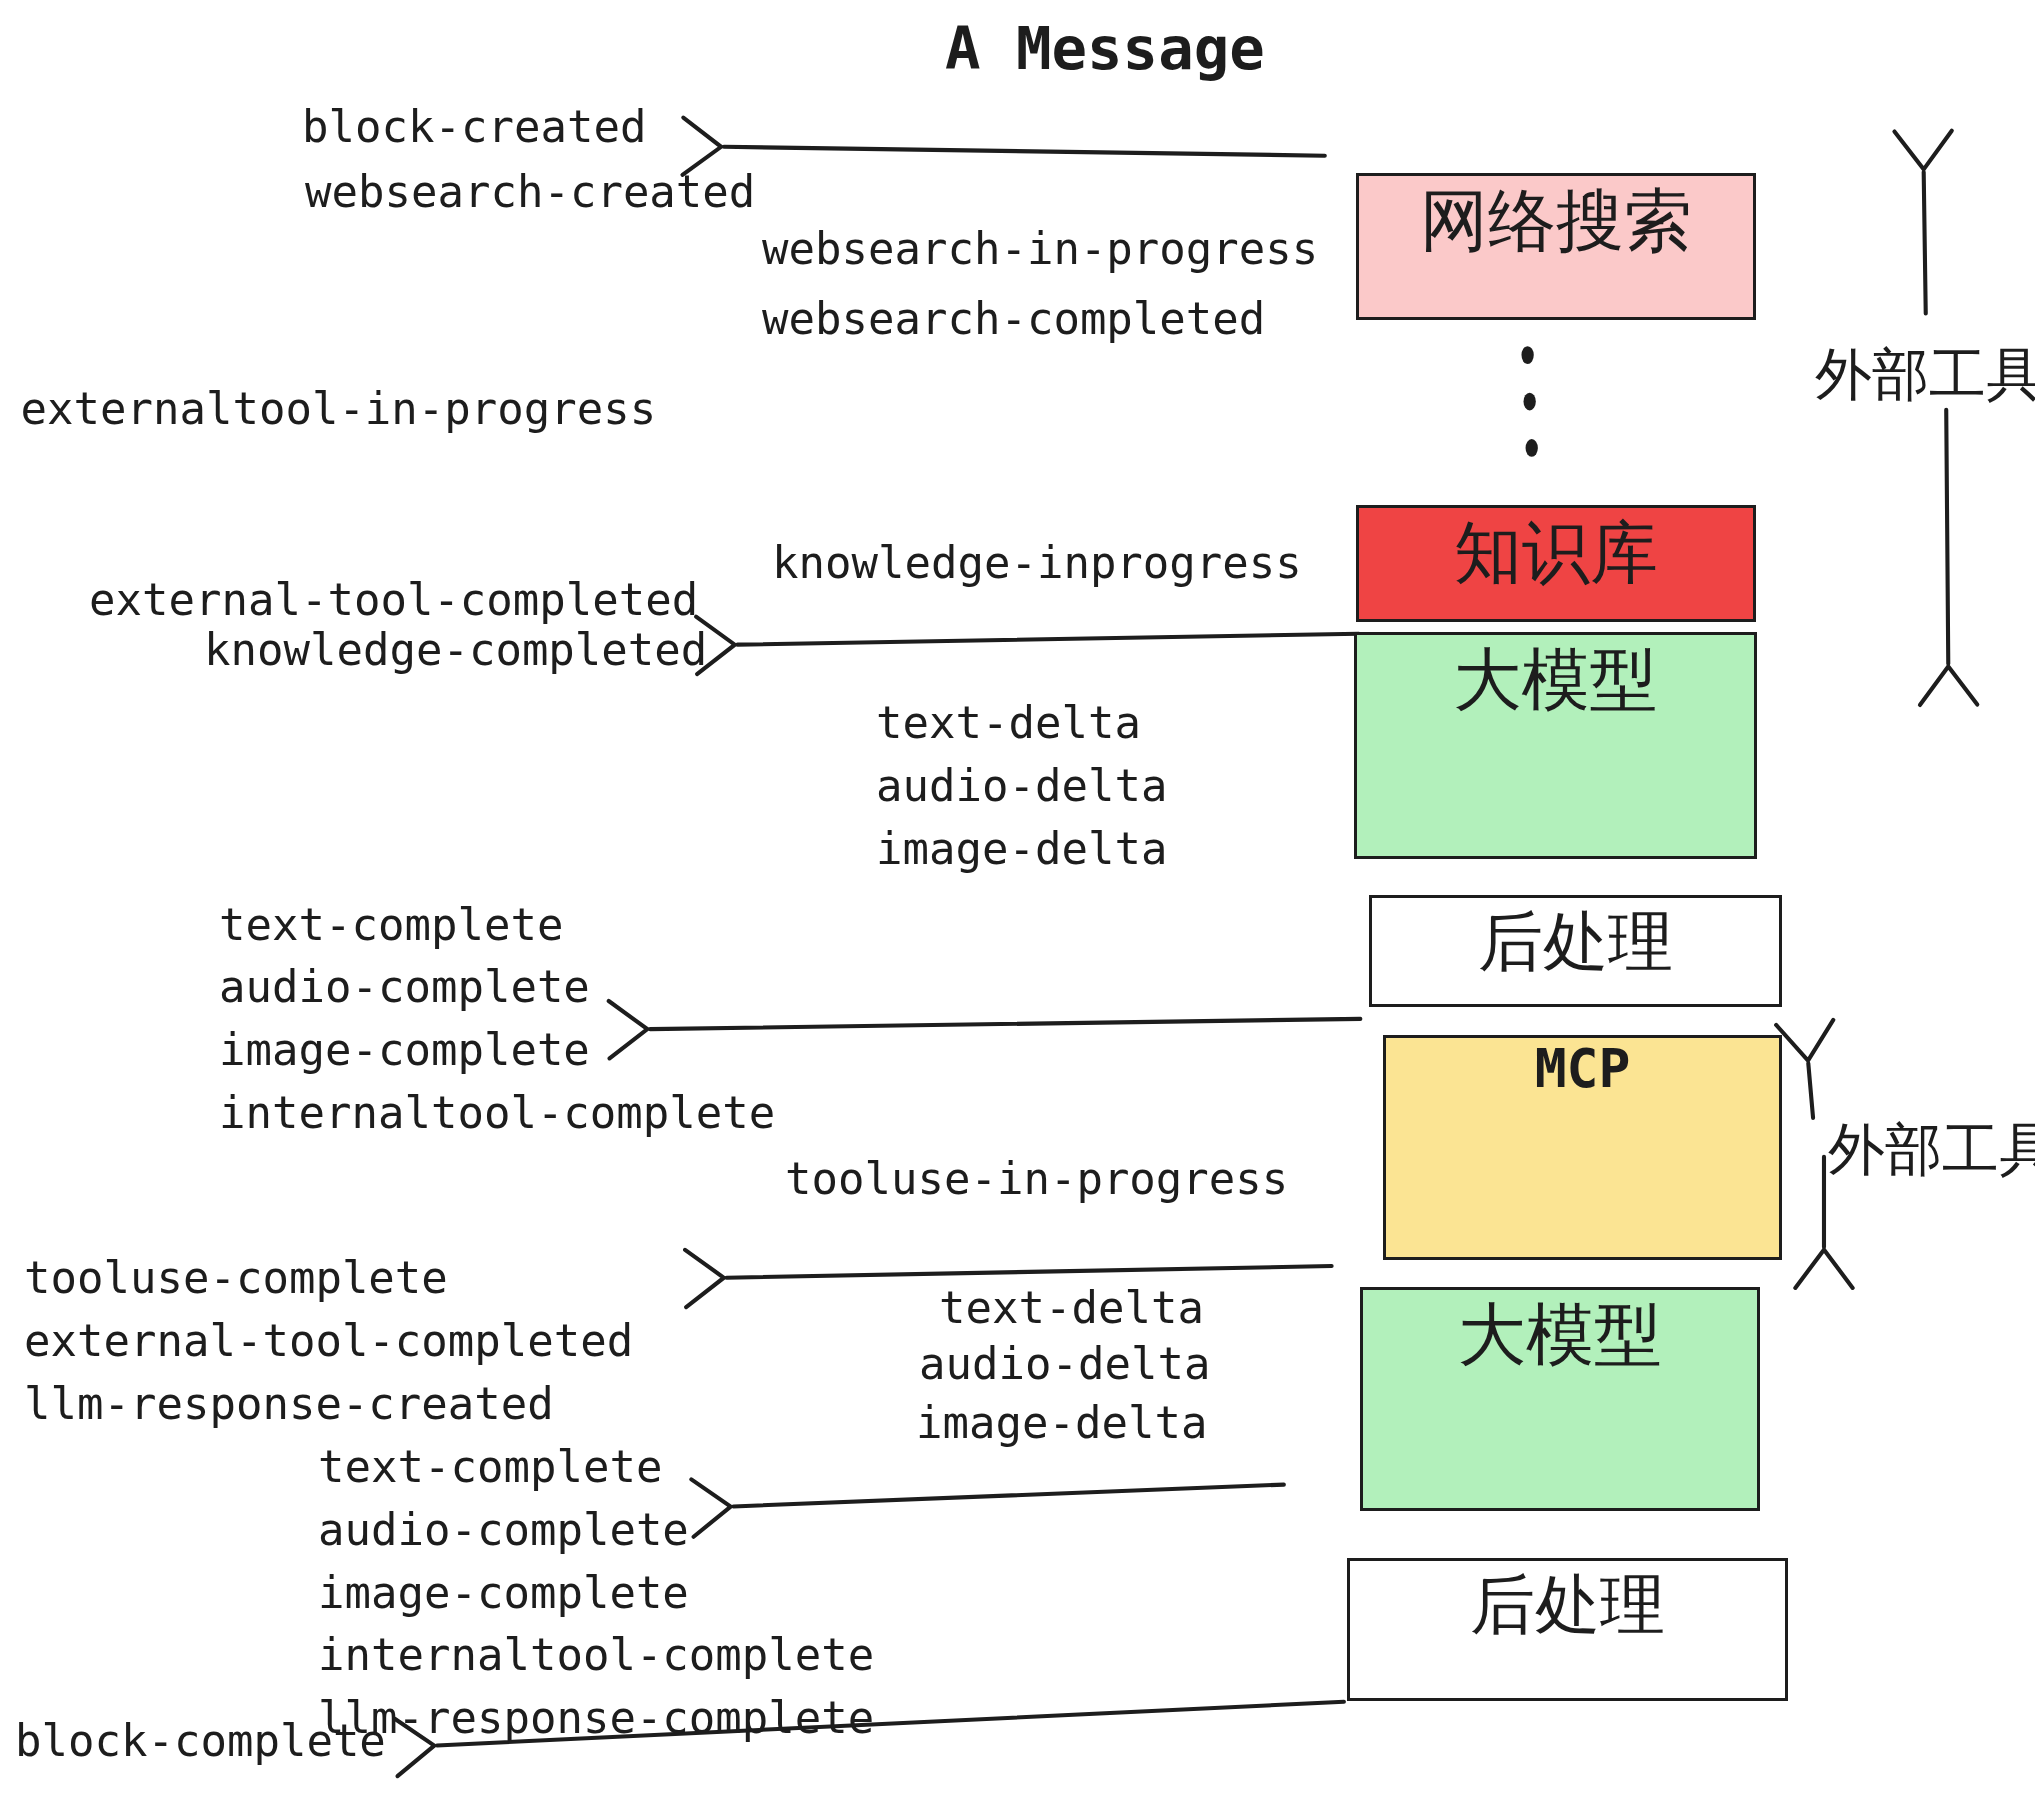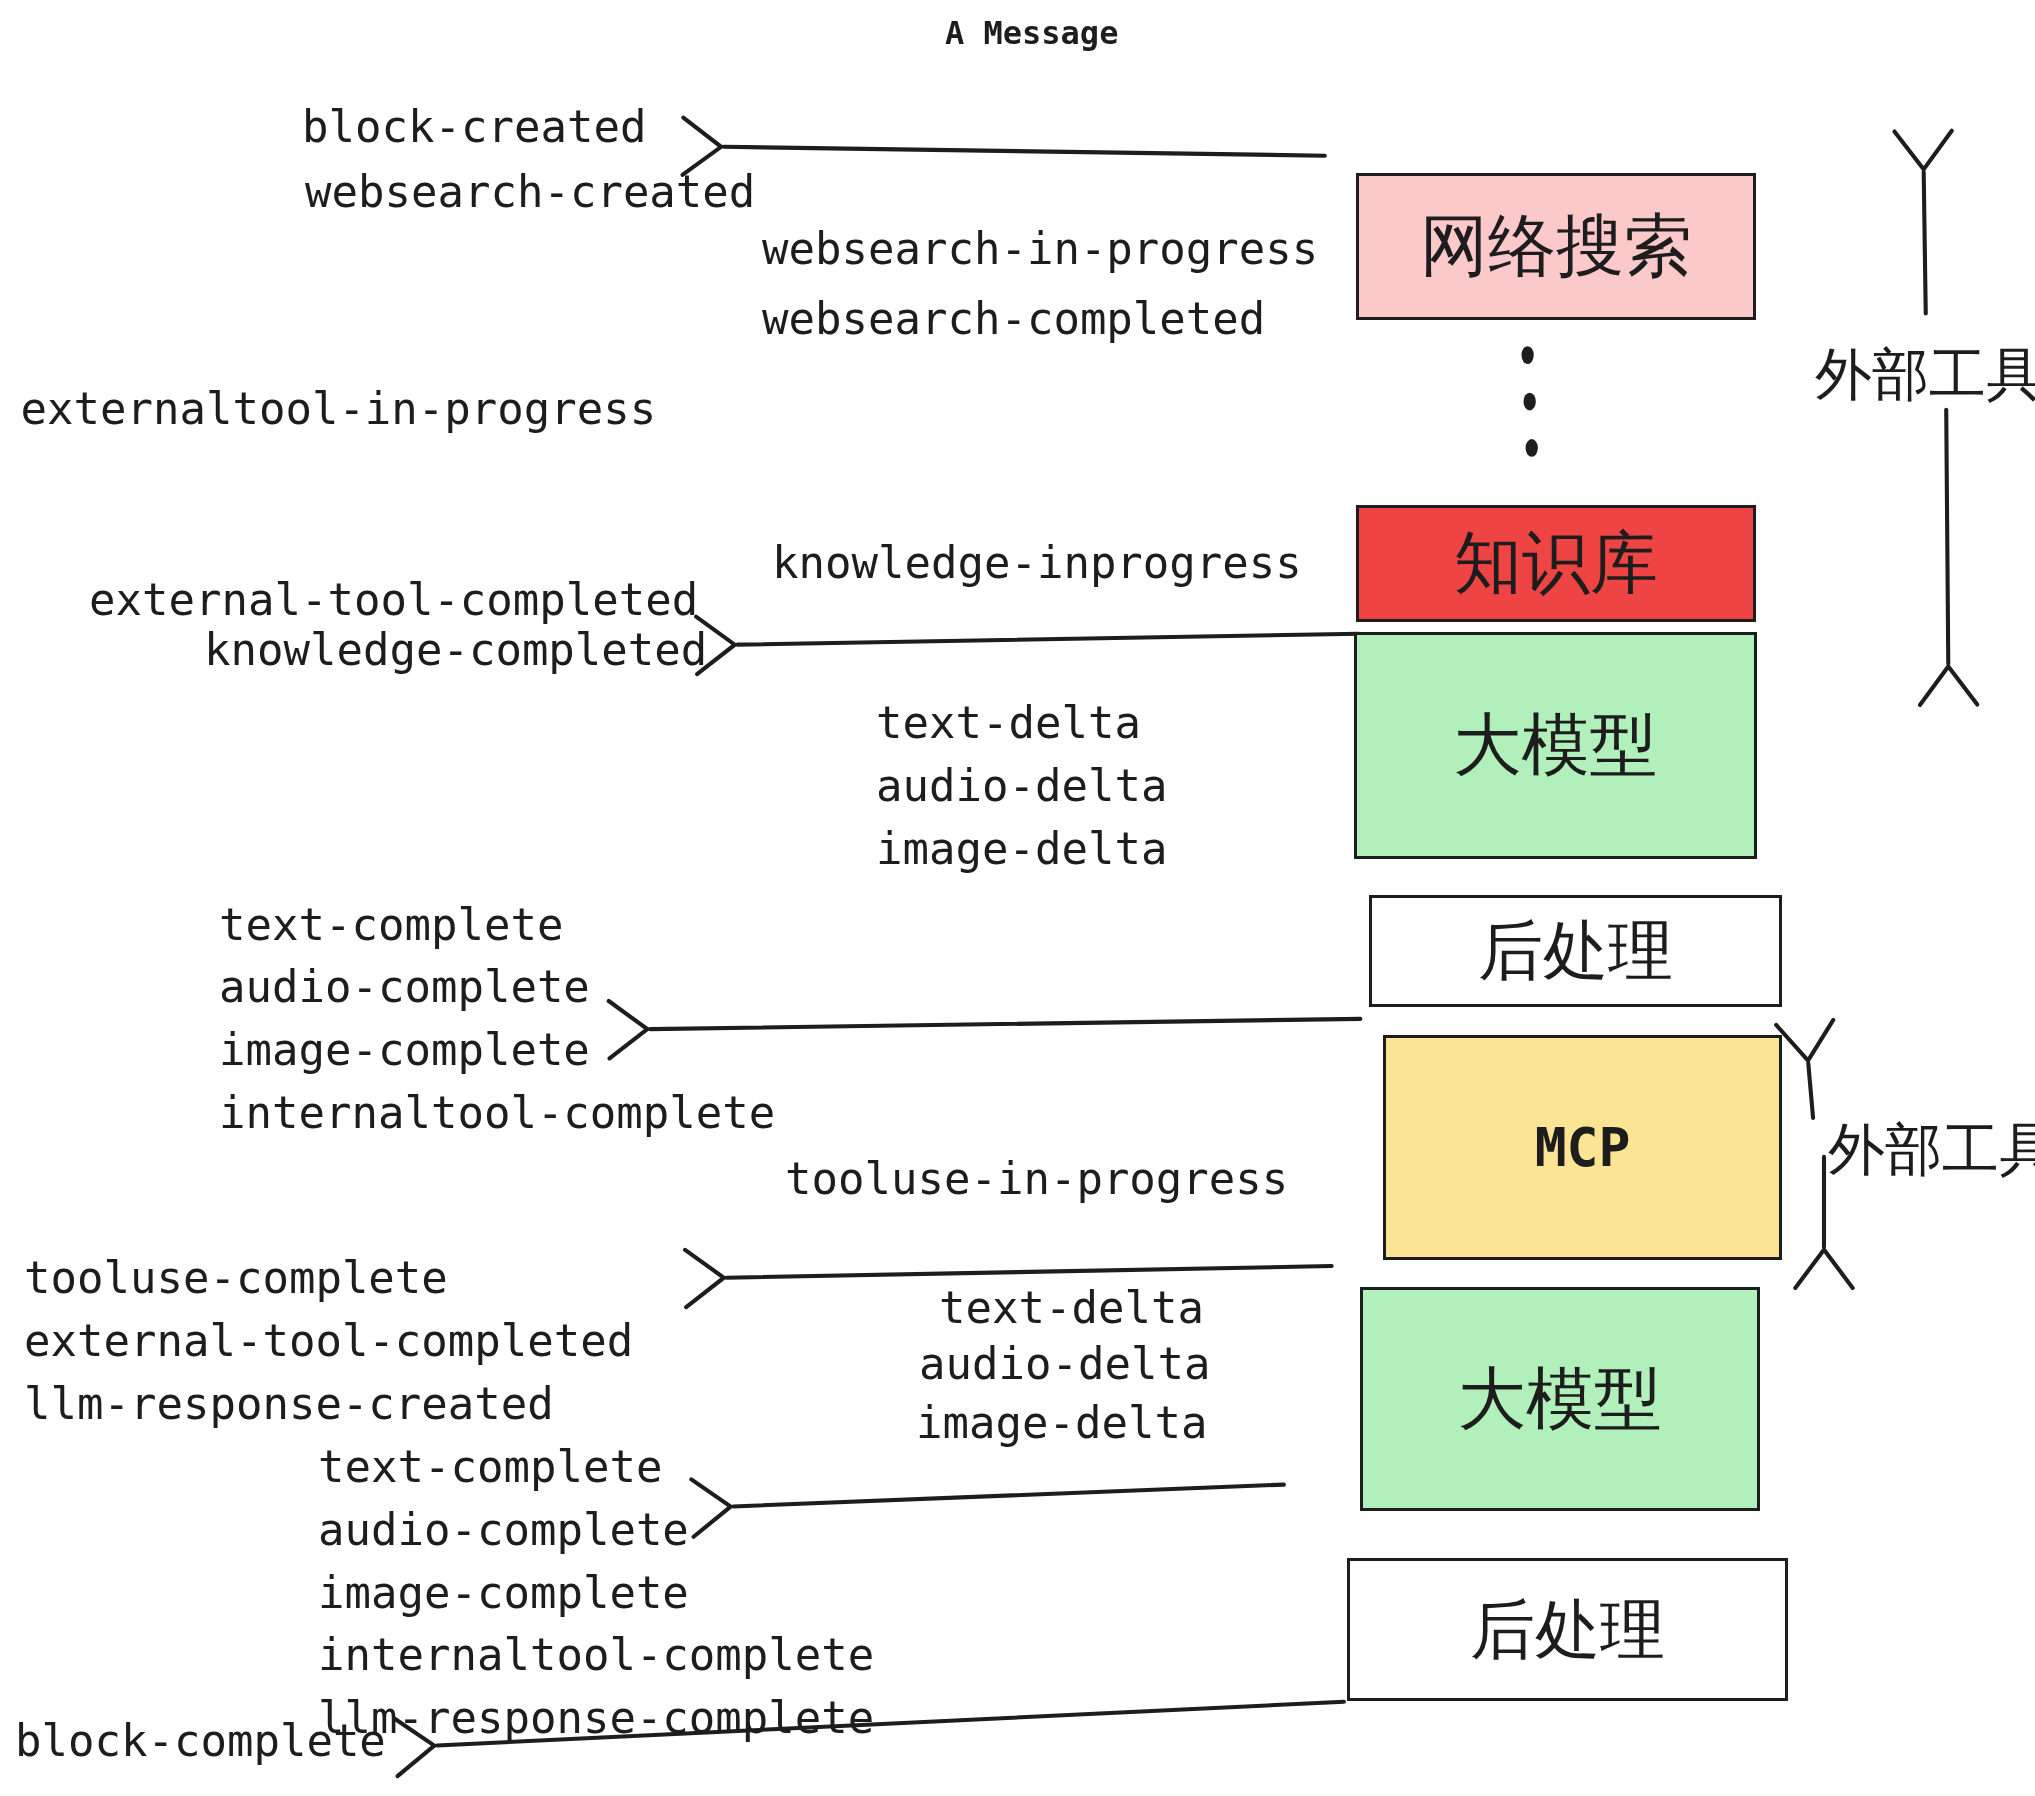--- a/index.html
+++ b/index.html
@@ -16,28 +16,28 @@
     position:absolute;
     font-family:"DejaVu Sans Mono", monospace;
     font-size:44px;
     line-height:1.05;
     white-space:nowrap;
     color:#1d1d1d;
   }
   .title{
     position:absolute;
     font-family:"DejaVu Sans Mono", monospace;
-    font-size:32px;
+    font-size:59px;
     font-weight:bold;
     white-space:nowrap;
   }
   .box{
     position:absolute;
     border:3.4px solid #1d1d1d;
-    display:flex;align-items:center;justify-content:center;
+    display:flex;align-items:flex-start;justify-content:center;
     font-family:"DejaVu Sans", "Liberation Sans", sans-serif;
     font-size:68px;
     color:#1d1d1d;
     box-sizing:border-box;
     white-space:nowrap;
   }
   .box.small-label{font-size:65px;}
   .box.mcp-box{
     font-family:"DejaVu Sans Mono", monospace;
     font-size:53px;font-weight:600;margin-left:22px;

